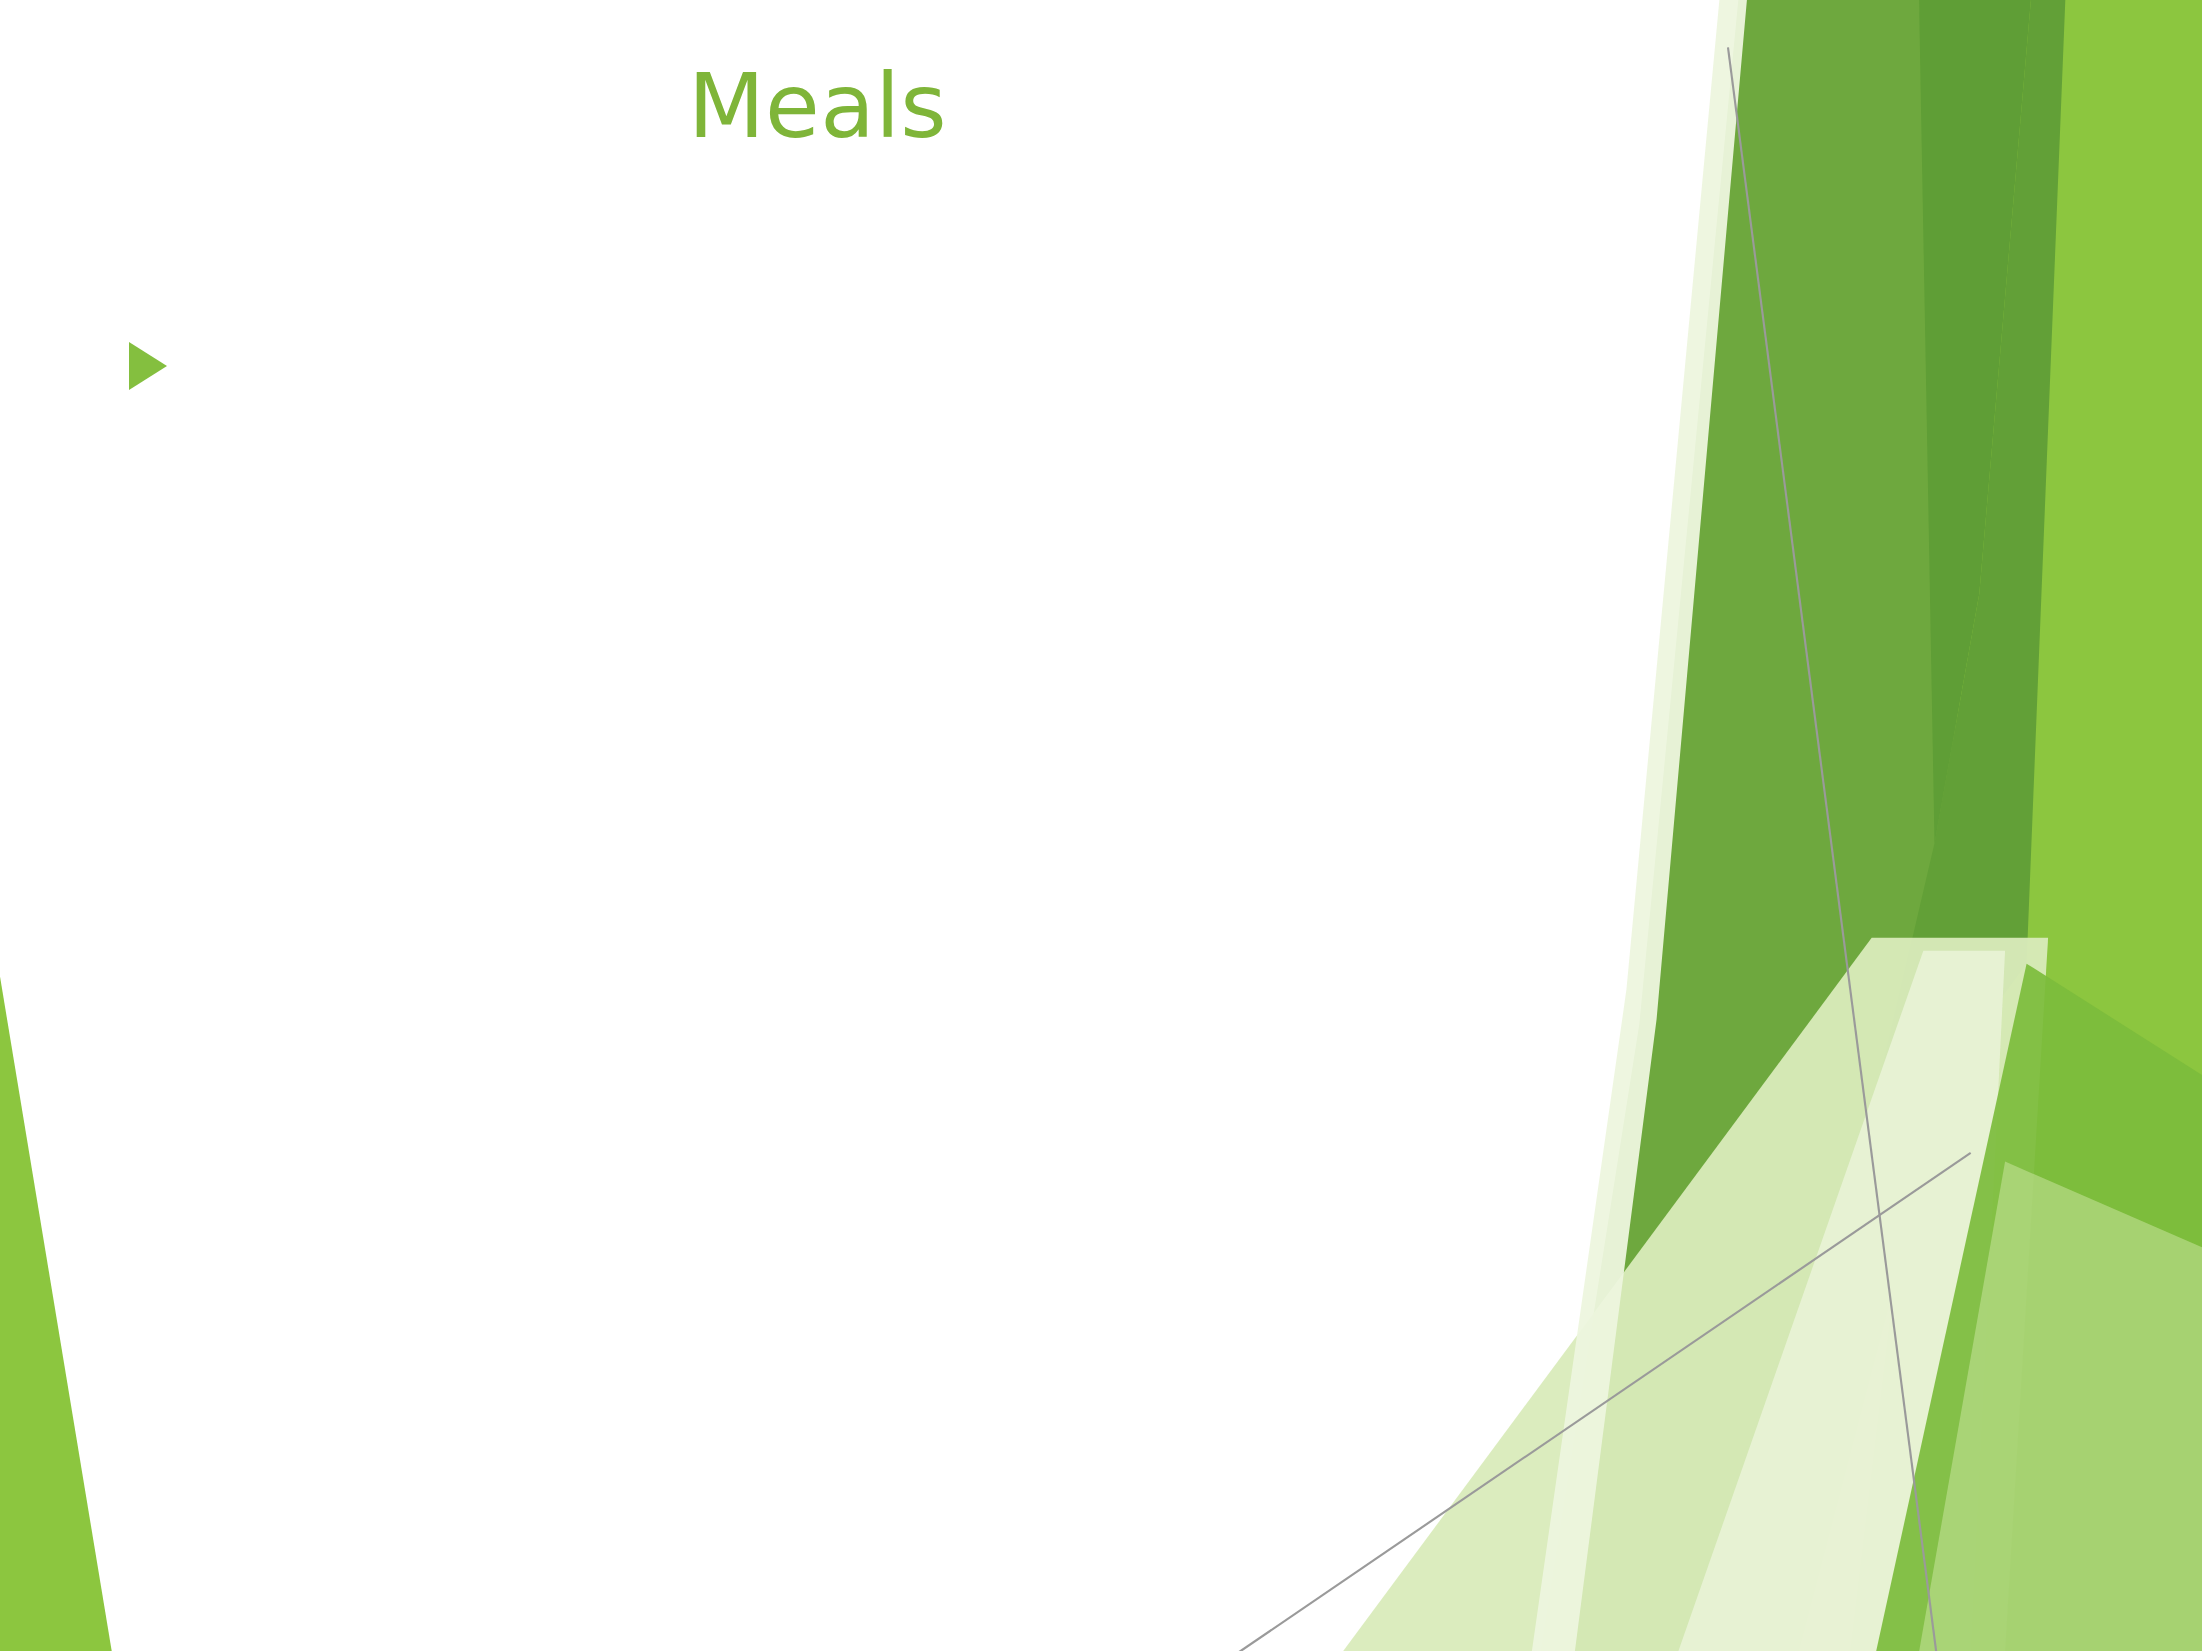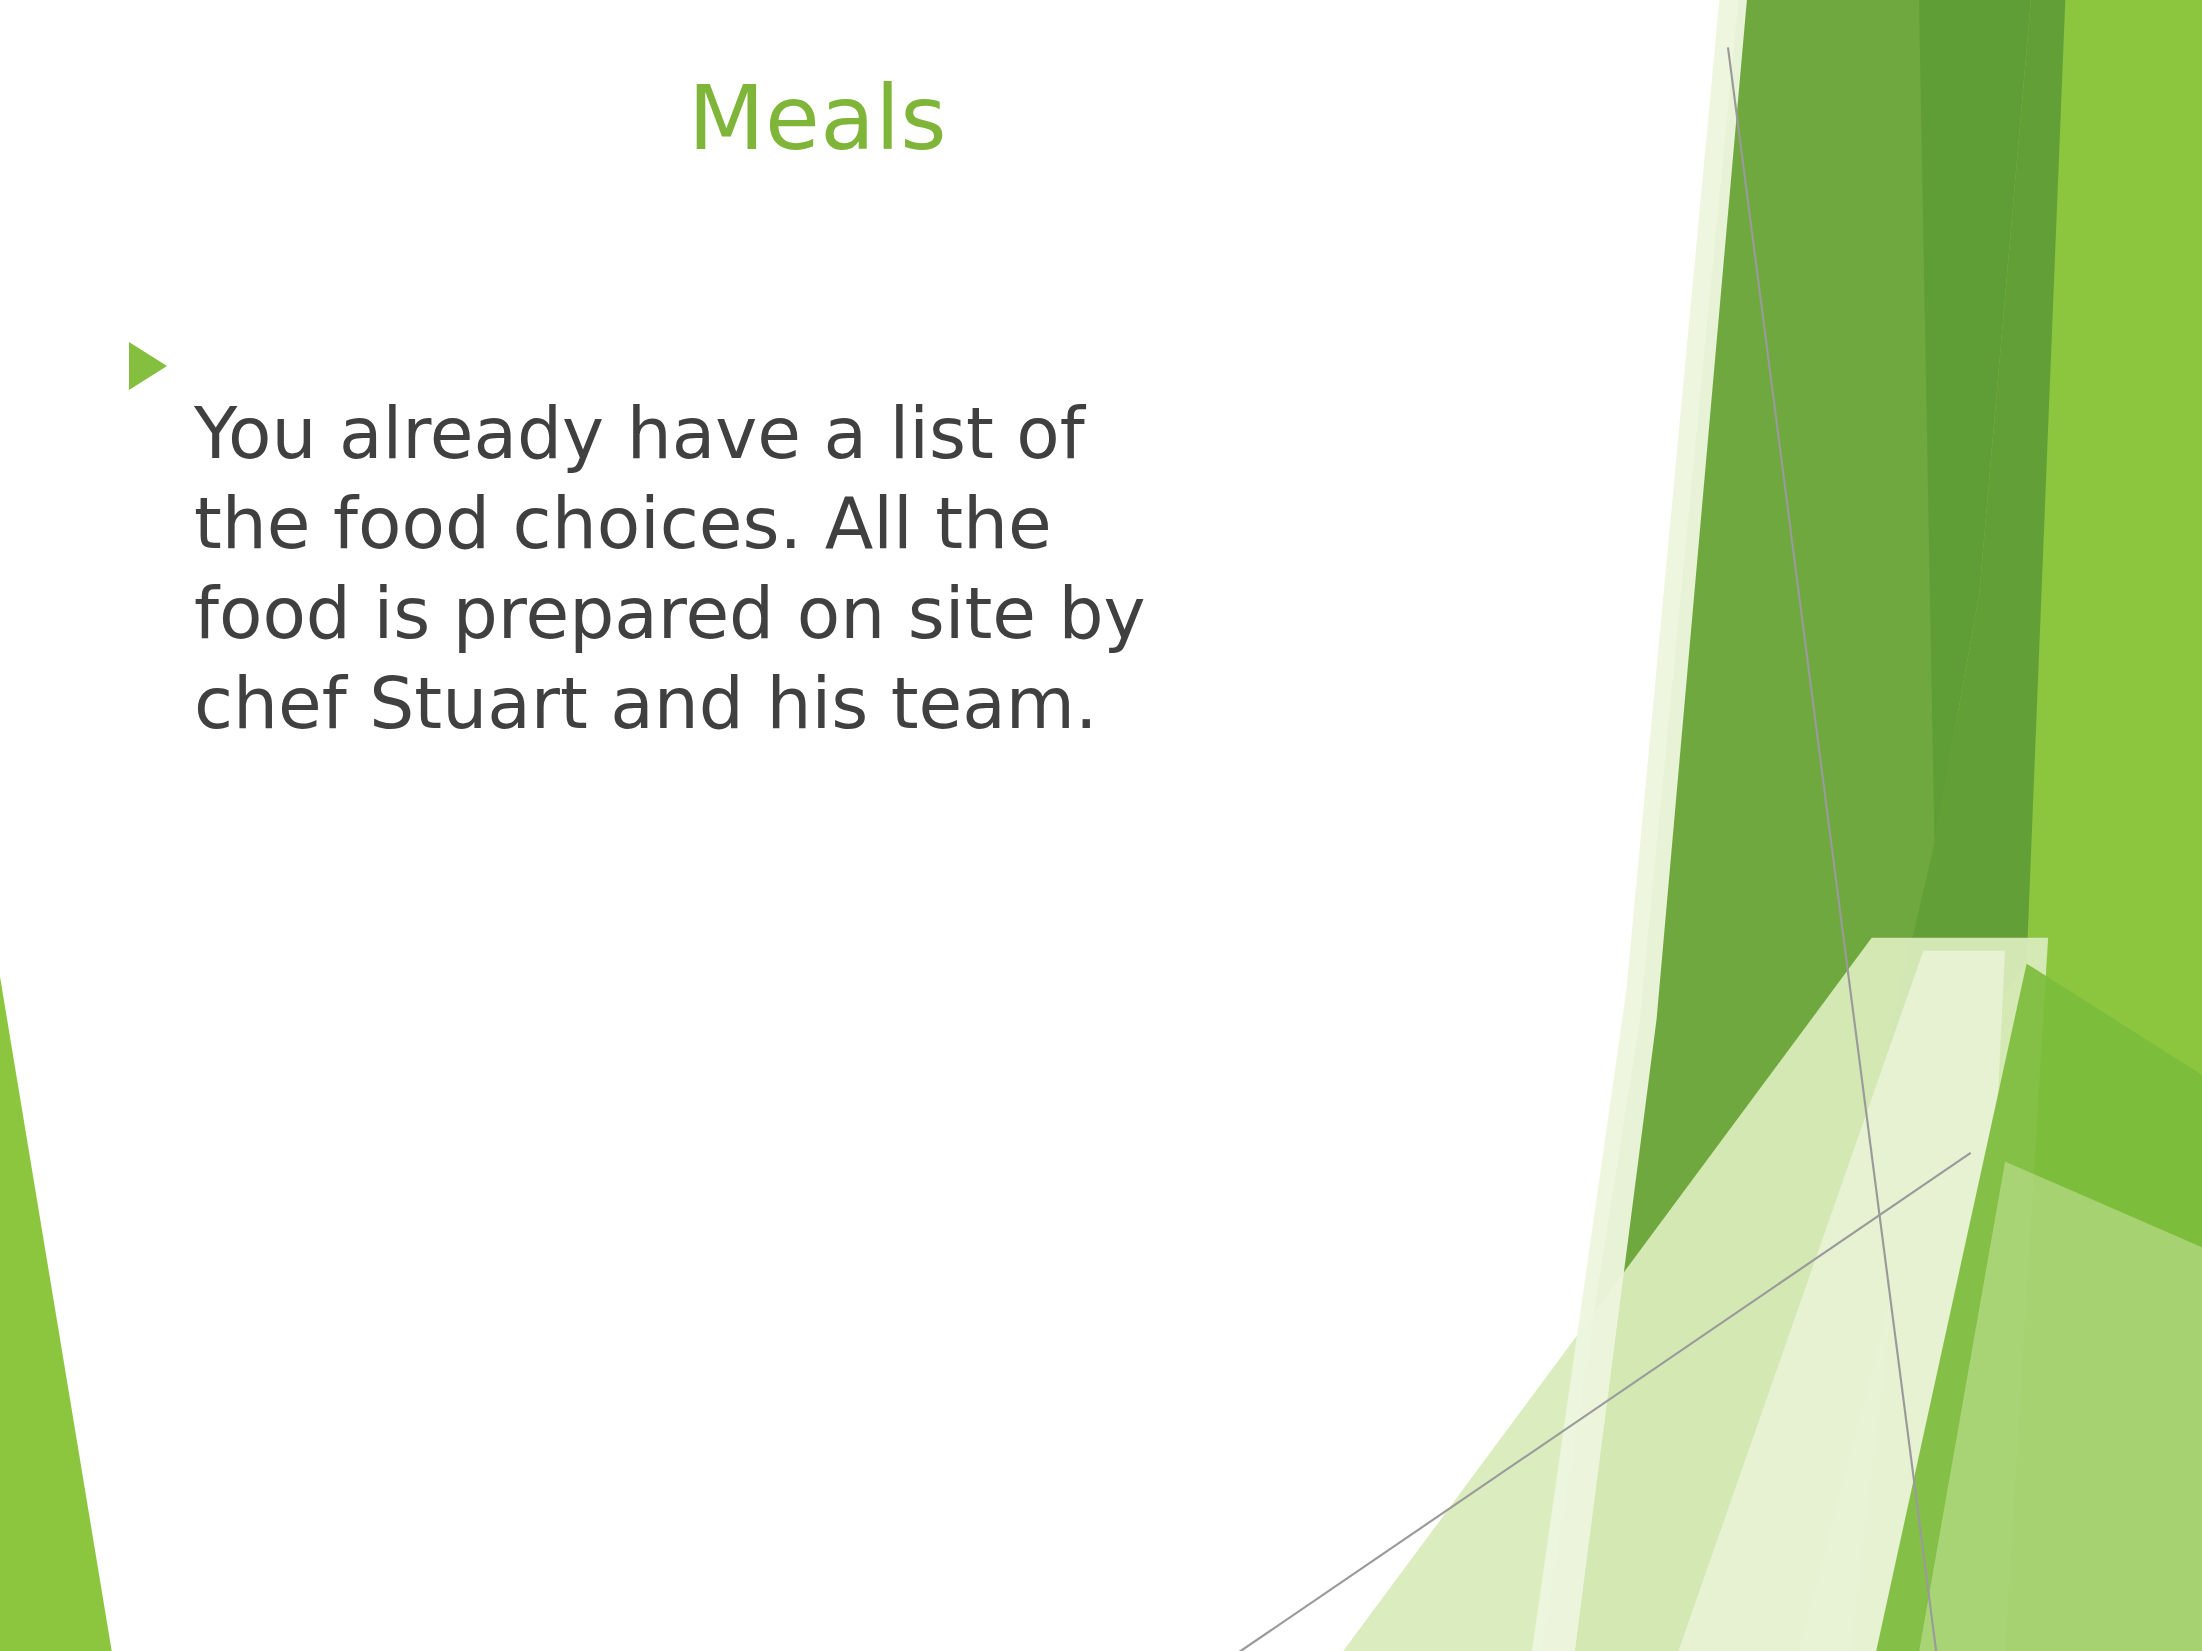--- a/index.html
+++ b/index.html
@@ -36,21 +36,21 @@
     top: 60px;
     width: 1635px;
     text-align: center;
   }
   .slide-title {
     font-size: 89px;
     line-height: 1.05;
     font-weight: 400;
     color: #7FB539;
     letter-spacing: 0.4px;
-    margin: 12px;
+    margin: 0;
   }
 
   
   .body-area {
     position: absolute;
     left: 129px;
     top: 318px;
     width: 1531px;
   }
 
@@ -129,18 +129,17 @@
     <h1 class="slide-title">Meals</h1>
   </div>
 
   <div class="body-area">
 
 
     <div class="bullet-row" data-idx="1">
       <span class="bullet-marker">
         <span class="tri"></span>
       </span>
-      <p class="bullet-text">You already have a list of the food choices. All the food is prepared on site by chef Stuart and his team.</p>
     </div>
 
   </div>
 </div>
 
 
 </body></html>

